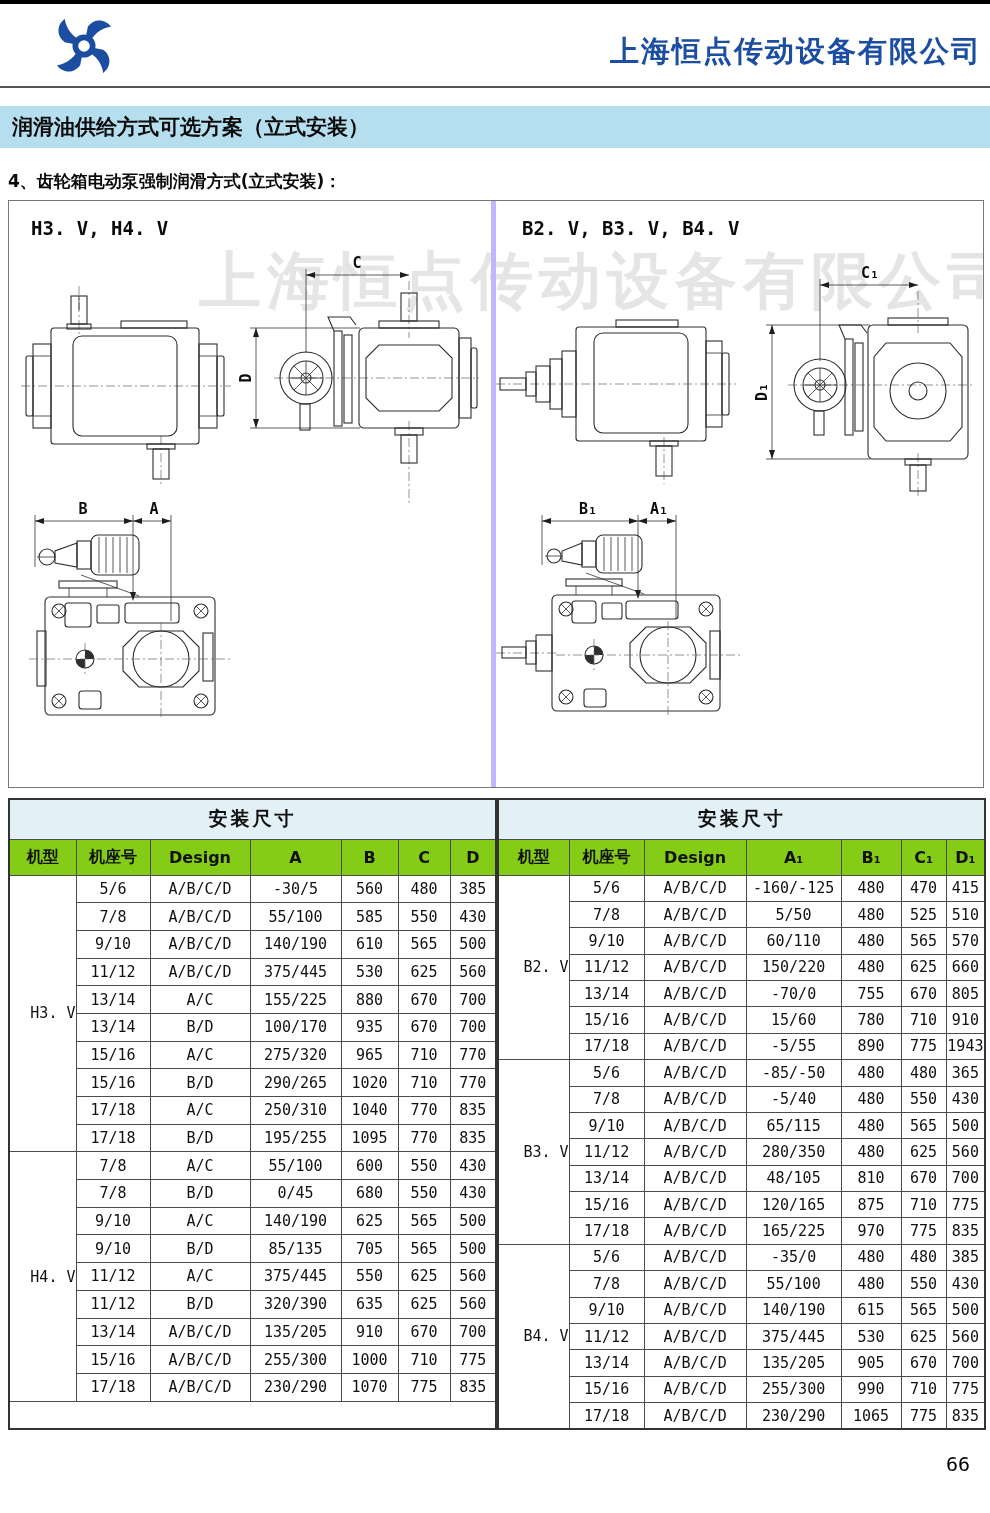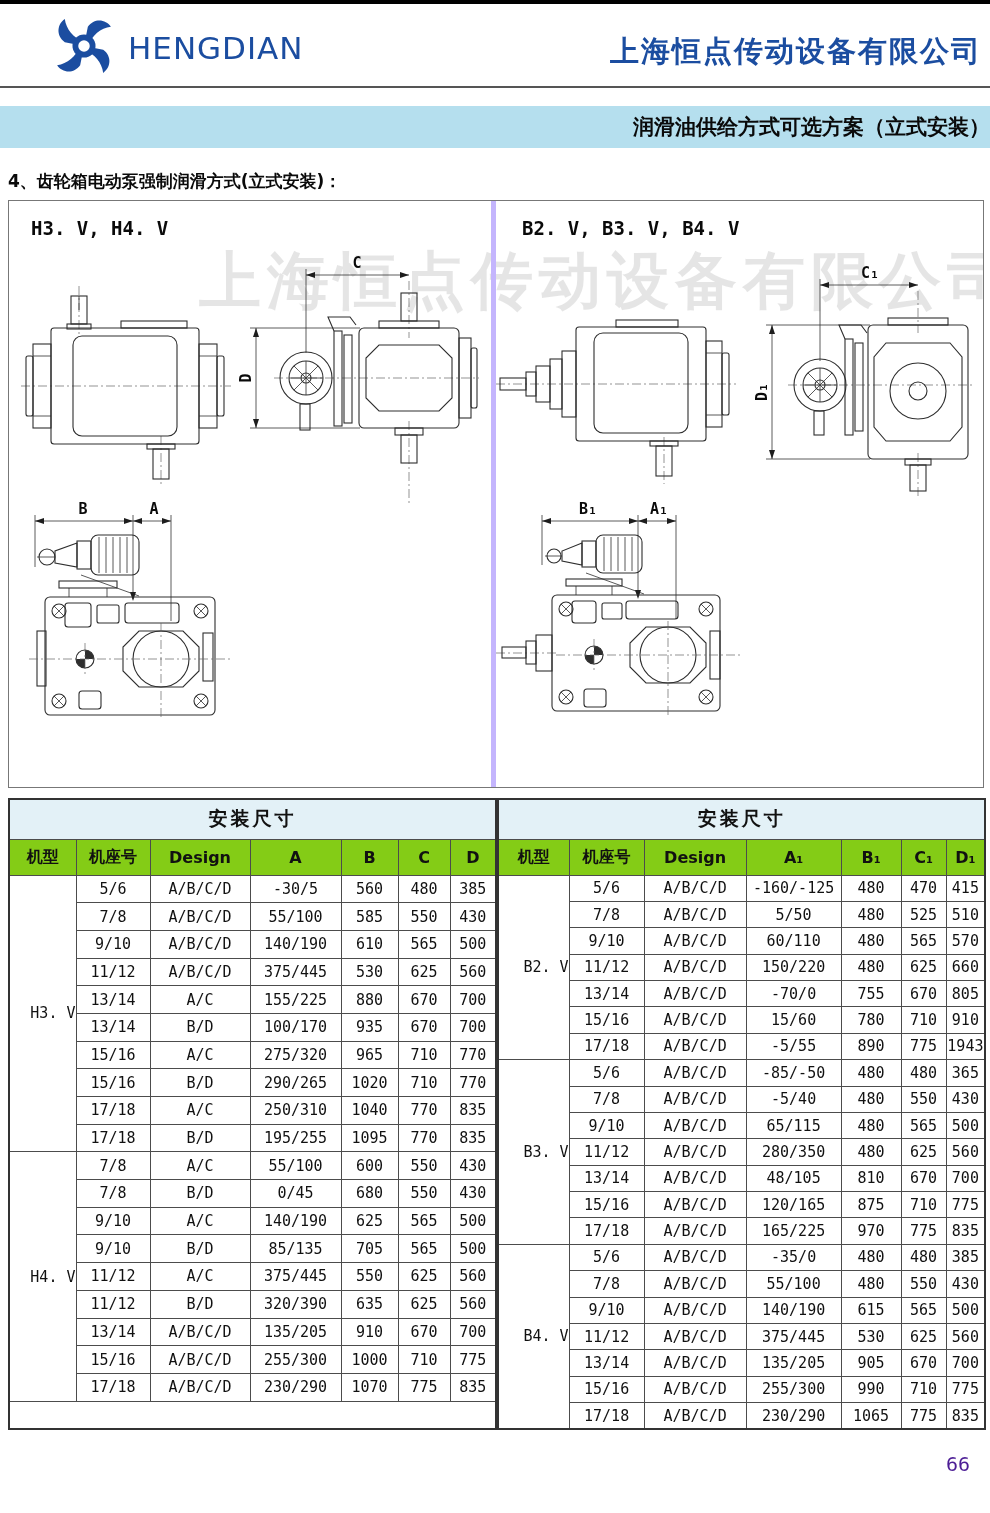--- a/index.html
+++ b/index.html
@@ -12,21 +12,21 @@
 
   
   .header { position:absolute; top:4px; left:0; width:990px; height:82px; }
   .logo { position:absolute; left:52px; top:10px; width:64px; height:64px; }
   .logo-text { position:absolute; left:128px; top:26px; font-size:31px; color:#1b4da0; letter-spacing:1px; }
   .company { position:absolute; right:8px; top:28px; font-size:29px; font-weight:bold; color:#1b4da0; letter-spacing:2px; }
   .header-rule { position:absolute; top:86px; left:0; width:990px; height:2px; background:#555; }
 
   
   .banner { position:absolute; top:106px; left:0; width:990px; height:42px; background:#b5dfee; }
-  .banner-text { display:block; line-height:42px; padding-left:12px; font-size:21px; font-weight:bold; color:#0a0a0a;text-align:right; }
+  .banner-text { display:block; line-height:42px; padding-left:12px; font-size:21px; font-weight:bold; color:#0a0a0a; }
 
   .section-heading { position:absolute; top:170px; left:8px; font-size:17px; font-weight:bold; color:#0a0a0a; }
 
   
   .drawings { position:absolute; top:200px; left:8px; width:974px; height:586px; border:1px solid #777; overflow:hidden; background:#fff; }
   .watermark { position:absolute; left:190px; top:38px; font-size:62px; letter-spacing:6px; white-space:nowrap;
                color:rgba(0,0,0,0.10); font-weight:bold; z-index:0; pointer-events:none; }
   .panel { position:absolute; top:0; height:586px; }
   .panel-left { left:0; width:482px; border-right:5px solid #c4b5fd; }
   .panel-right { left:483px; width:491px; }
@@ -46,40 +46,39 @@
   table.dim-table { border-collapse:collapse; table-layout:fixed; width:487px; height:632px; border:2px solid #333; }
   .dim-table th, .dim-table td { border:1px solid #4c4c4c; text-align:center; vertical-align:middle;
     padding:0; overflow:hidden; box-sizing:border-box; }
   .title-row th { height:40px; font-size:19px; font-weight:bold; background:#e3f1f7; letter-spacing:3px;font-family:Liberation Serif, serif; }
   .col-row th { height:36px; font-size:16px; font-weight:bold; background:#84cc16; }
   .dim-table tbody td { height:26px; font-size:15px;
     font-family:"DejaVu Sans Mono","Liberation Mono",monospace; white-space:nowrap; }
   .dim-table td.model { font-size:15px; background:#fff;text-align:right; }
   .dim-table td.filler { border-top:1px solid #4c4c4c; }
 
-  .page-number { position:absolute; top:1452px; right:20px; font-size:20px; color:#4c1d95;
+  .page-number { position:absolute; top:1452px; right:20px; font-size:20px; color:#000000;
     font-family:"DejaVu Sans Mono","Liberation Mono",monospace;margin-left:40px; }
 </style>
 </head>
 <body>
 
 <div class="topline"></div>
 
 <div class="header">
   <svg class="logo" viewBox="0 0 100 100">
     <g fill="#1b4da0" stroke="none">
       <circle cx="50" cy="50" r="18"></circle>
       <path d="M50 50 L56 20 C66 6 84 8 92 20 C76 22 62 34 58 48 Z"></path>
       <path d="M50 50 L56 20 C66 6 84 8 92 20 C76 22 62 34 58 48 Z" transform="rotate(90 50 50)"></path>
       <path d="M50 50 L56 20 C66 6 84 8 92 20 C76 22 62 34 58 48 Z" transform="rotate(180 50 50)"></path>
       <path d="M50 50 L56 20 C66 6 84 8 92 20 C76 22 62 34 58 48 Z" transform="rotate(270 50 50)"></path>
     </g>
     <circle cx="50" cy="50" r="9" fill="#fff" stroke="none"></circle>
   </svg>
-  <div class="logo-text">HENGDIAN</div>
   <div class="company">上海恒点传动设备有限公司</div>
 </div>
 <div class="header-rule"></div>
 
 <div class="banner">
   <span class="banner-text">润滑油供给方式可选方案（立式安装）</span>
 </div>
 
 <div class="section-heading">4、齿轮箱电动泵强制润滑方式(立式安装)：</div>
 

